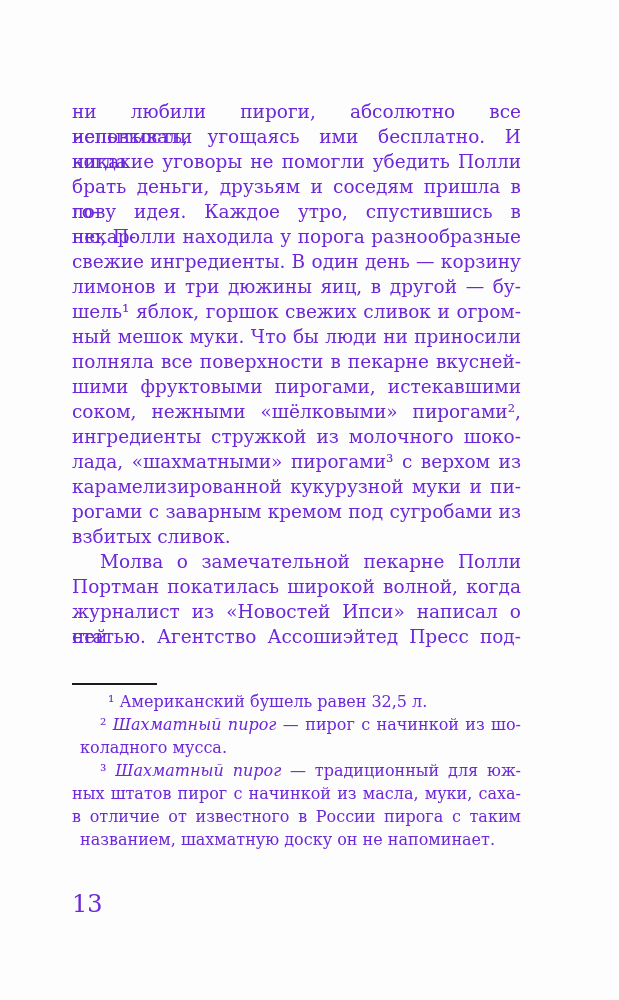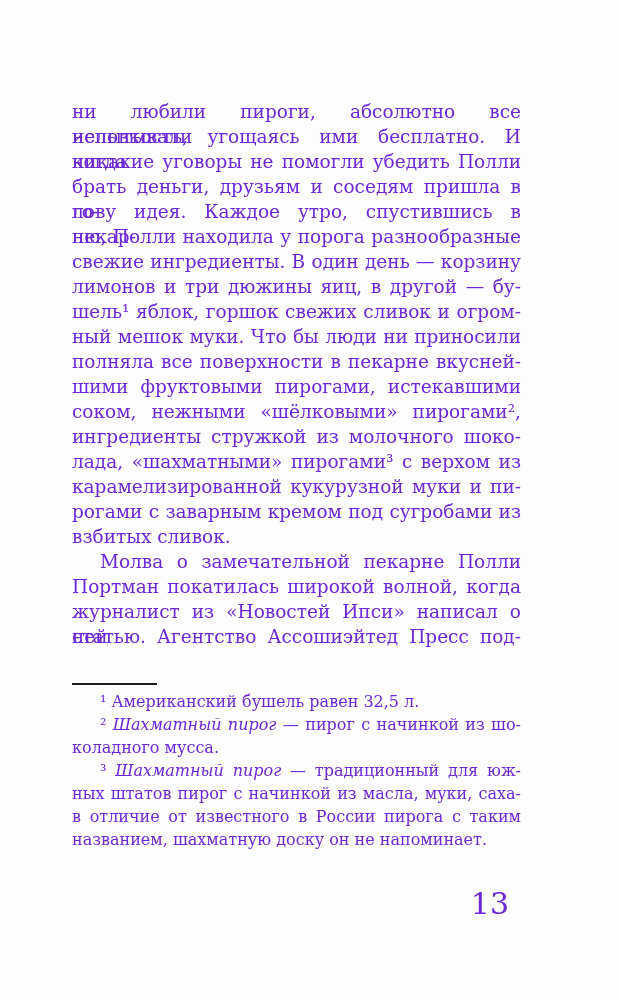--- a/index.html
+++ b/index.html
@@ -38,28 +38,28 @@
     position: absolute;
     left: 72px; top: 690px; width: 449px;
     font-size: 16px;
     line-height: 23px;
   }
   .fn-line {
     height: 23px;
     text-align: justify;
     text-align-last: justify;
   }
-  .fn-line.left { text-align: center; text-align-last: left; }
+  .fn-line.left { text-align: center; text-align-last: left; margin-left: 8px; }
   .fn-line.indent { text-indent: 28px; }
   .fn-line .it { font-style: italic; }
   .page-number {
     position: absolute;
-    left: 60px; top: 889px; width: 449px;
-    text-align: right;
-    font-size: 30px;
+    left: 72px; top: 889px; width: 449px;
+    text-align: left;
+    font-size: 24px;
     line-height: 30px;
   }
 </style>
 </head>
 <body>
 
 <div class="page" style="background: rgb(253, 253, 253); color: #6d28d9;">
 
   <div class="body-text" id="body-lines">
       <div class="line">ни любили пироги, абсолютно все испытывали</div>

